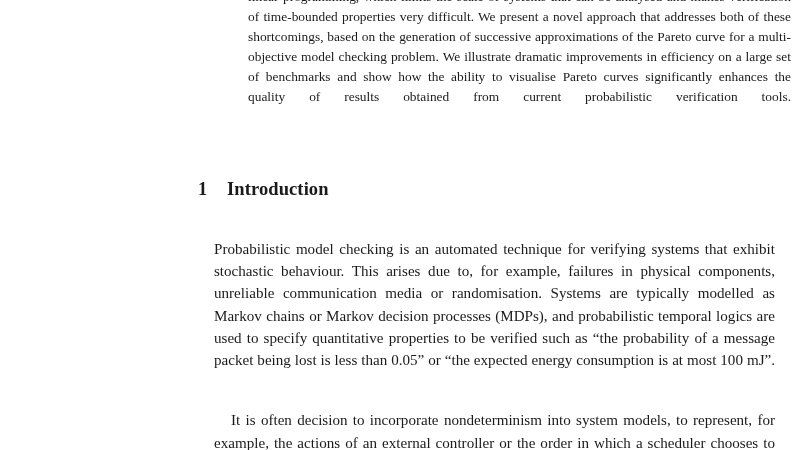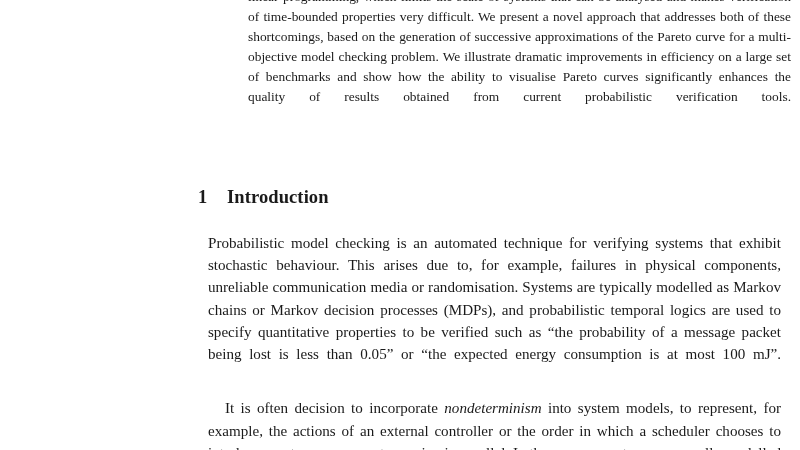--- a/index.html
+++ b/index.html
@@ -46,21 +46,21 @@
   #abstract-block p::after {
     content: "";
     display: inline-block;
     width: 100%;
   }
 
   
   #section-heading {
     position: absolute;
     left: 198px;
-    top: 186px;
+    top: 178px;
     width: 592px;
     font-size: 18.5px;
     font-weight: bold;
     line-height: 22px;
     letter-spacing: 0.1px;
   }
   #section-heading .sec-num {
     display: inline-block;
     width: 29px;
     font-weight: bold;
@@ -71,37 +71,36 @@
     position: absolute;
     left: 198px;
     top: 222px;
     width: 593px;
     font-size: 15.1px;
     line-height: 22.2px;
     text-align: justify;
     text-justify: inter-word;
   }
   #body-column p {
-    margin: 10px;
+    margin: 16px;
     text-align: justify;
   }
   #body-column p.indented {
     text-indent: 17px;
   }
   #body-column p::after {
     content: "";
     display: inline-block;
     width: 100%;
   }
   
   #body-column p.clipped::after {
     content: none;
   }
   .italic {
-    font-style: italic;
   }
 </style>
 </head>
 <body>
 
 <div id="page-body">
 
   <div id="abstract-block">
     <p>linear programming, which limits the scale of systems that can be analysed and makes verification of time-bounded properties very difficult. We present a novel approach that addresses both of these shortcomings, based on the generation of successive approximations of the Pareto curve for a multi-objective model checking problem. We illustrate dramatic improvements in efficiency on a large set of benchmarks and show how the ability to visualise Pareto curves significantly enhances the quality of results obtained from current probabilistic verification tools.</p>
   </div>

